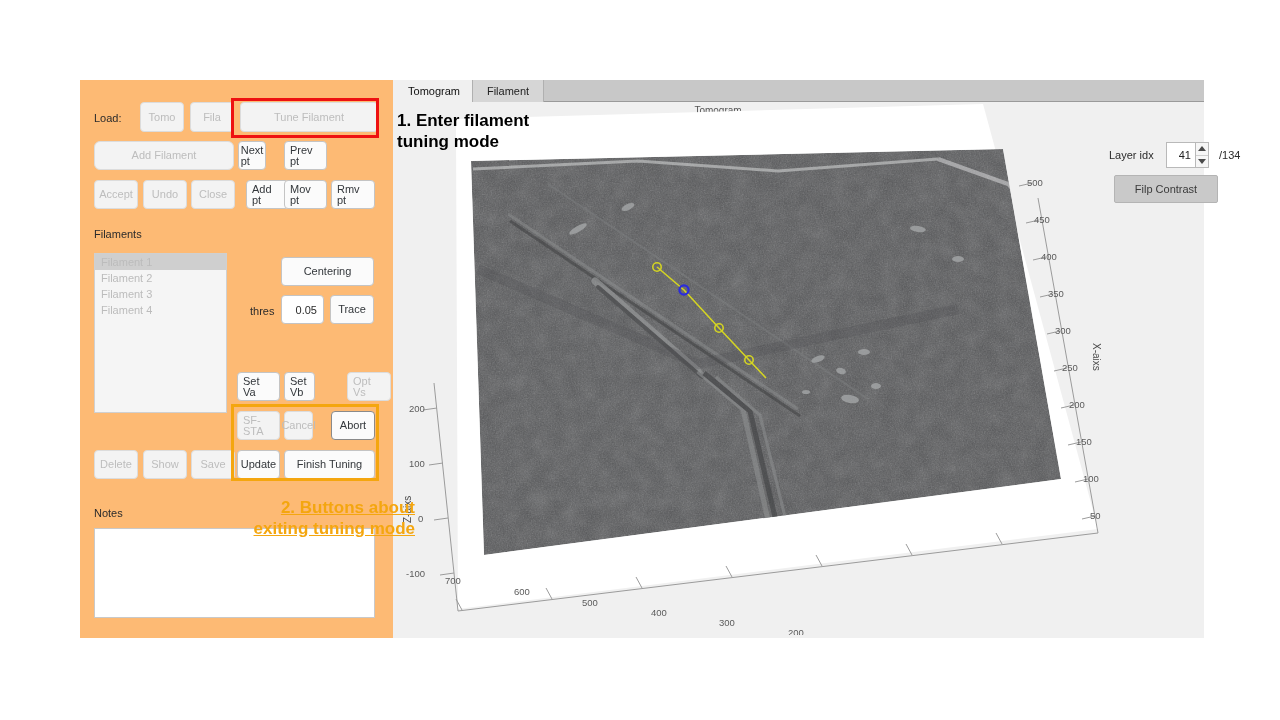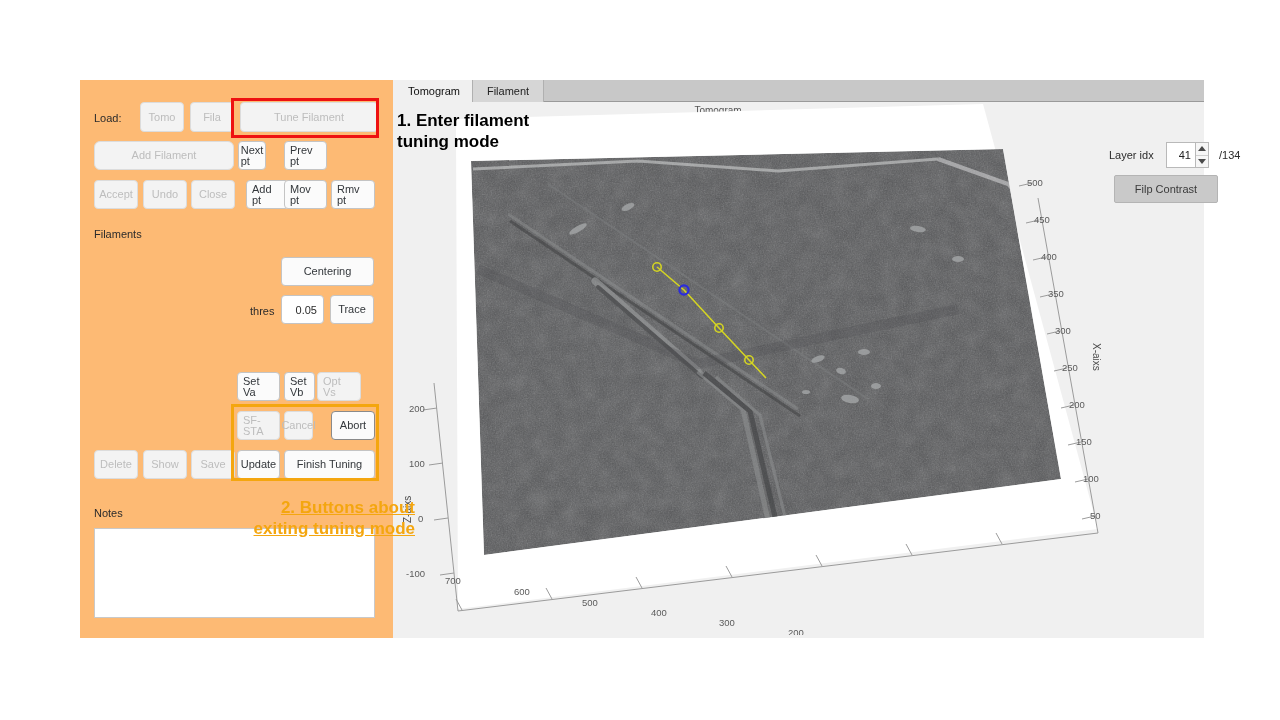--- a/index.html
+++ b/index.html
@@ -227,30 +227,36 @@
 
       <div class="btn disabled" style="left:14px; top:100px; width:44px; height:29px;">Accept</div>
       <div class="btn disabled" style="left:63px; top:100px; width:44px; height:29px;">Undo</div>
       <div class="btn disabled" style="left:111px; top:100px; width:44px; height:29px;">Close</div>
       <div class="btn" style="left:158px; top:100px; width:43px; height:29px;margin-left:8px;">Add pt</div>
       <div class="btn" style="left:204px; top:100px; width:43px; height:29px;">Mov pt</div>
       <div class="btn" style="left:251px; top:100px; width:44px; height:29px;">Rmv pt</div>
 
       <span class="lbl" style="left:14px; top:148px;">Filaments</span>
 
+      <div class="listbox" style="left:14px; top:173px; width:133px; height:160px;">
+        <div class="list-item selected">Filament 1</div>
+        <div class="list-item">Filament 2</div>
+        <div class="list-item">Filament 3</div>
+        <div class="list-item">Filament 4</div>
+      </div>
 
       <div class="btn" style="left:201px; top:177px; width:93px; height:29px;">Centering</div>
 
       <span class="lbl" style="left:170px; top:225px;">thres</span>
       <div class="numfield" style="left:201px; top:215px; width:43px; height:29px;">0.05</div>
       <div class="btn" style="left:250px; top:215px; width:44px; height:29px;">Trace</div>
 
       <div class="btn" style="left:157px; top:292px; width:43px; height:29px;">Set Va</div>
       <div class="btn" style="left:204px; top:292px; width:31px; height:29px;">Set Vb</div>
-      <div class="btn disabled" style="left:237px; top:292px; width:44px; height:29px;">Opt Vs</div>
+      <div class="btn disabled" style="left:267px; top:292px; width:44px; height:29px;">Opt Vs</div>
 
       <div class="btn disabled" style="left:157px; top:331px; width:43px; height:29px;">SF-STA</div>
       <div class="btn disabled" style="left:204px; top:331px; width:29px; height:29px;">Cancel</div>
       <div class="btn focused" style="left:251px; top:331px; width:44px; height:29px;">Abort</div>
 
       <div class="btn" style="left:157px; top:370px; width:43px; height:29px;">Update</div>
       <div class="btn" style="left:204px; top:370px; width:91px; height:29px;">Finish Tuning</div>
 
       <div class="btn disabled" style="left:14px; top:370px; width:44px; height:29px;">Delete</div>
       <div class="btn disabled" style="left:63px; top:370px; width:44px; height:29px;">Show</div>

